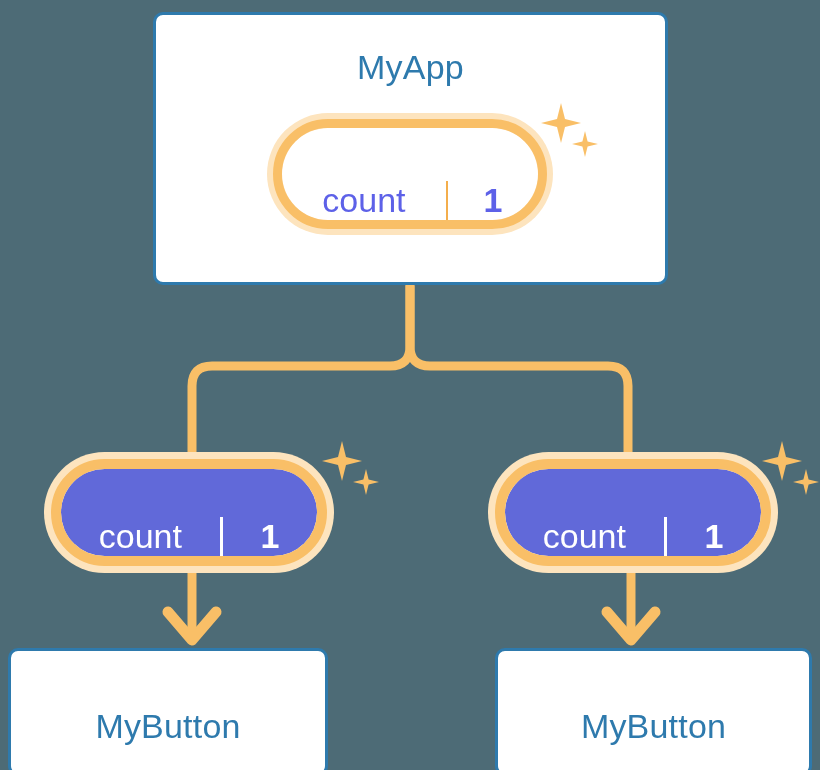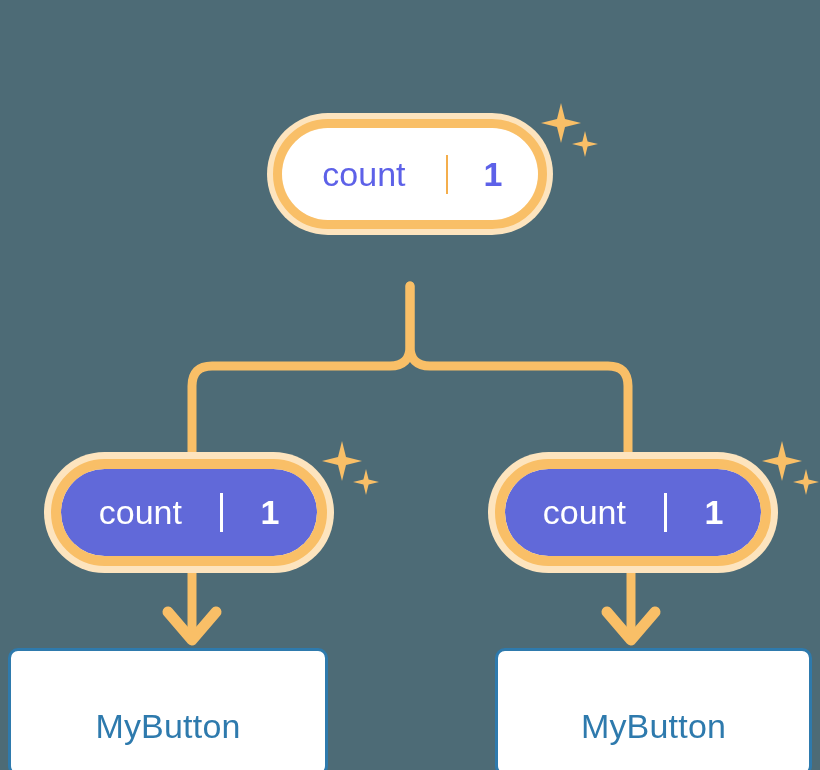--- a/index.html
+++ b/index.html
@@ -83,21 +83,21 @@
     height: 100%;
     border-radius: 999px;
     border: 10px solid #f9bf67;
     display: flex;
     align-items: stretch;
     overflow: hidden;
   }
   .pill-inner {
     flex: 1 1 auto;
     display: flex;
-    align-items: center;
+    align-items: flex-end;
     border-radius: 999px;
     overflow: hidden;
   }
   .pill-key, .pill-val {
     display: flex;
     align-items: center;
     justify-content: center;
     box-sizing: border-box;
   }
   .pill-key {
@@ -195,20 +195,23 @@
              Q 628 366 628 386
              L 628 452" fill="none" stroke="#f9bf67" stroke-width="9" stroke-linecap="round"></path>
 
     <path d="M 192 573 L 192 637" fill="none" stroke="#f9bf67" stroke-width="9" stroke-linecap="butt"></path>
     <path d="M 168 612 L 192 640 L 216 612" fill="none" stroke="#f9bf67" stroke-width="11" stroke-linecap="round" stroke-linejoin="round"></path>
 
     <path d="M 631 573 L 631 637" fill="none" stroke="#f9bf67" stroke-width="9" stroke-linecap="butt"></path>
     <path d="M 607 612 L 631 640 L 655 612" fill="none" stroke="#f9bf67" stroke-width="11" stroke-linecap="round" stroke-linejoin="round"></path>
   </svg>
 
+  <div class="card" id="card-myapp">
+    <div class="card-title">MyApp</div>
+  </div>
 
   <div class="pill pill-light" id="pill-myapp">
     <div class="pill-ring">
       <div class="pill-inner">
         <div class="pill-key">count</div>
         <div class="pill-val">1</div>
       </div>
     </div>
   </div>
 

